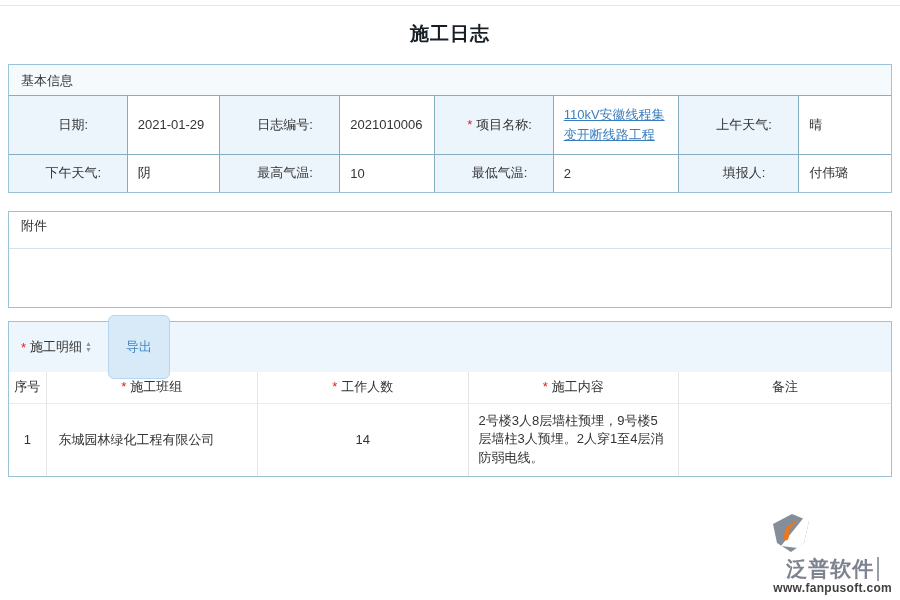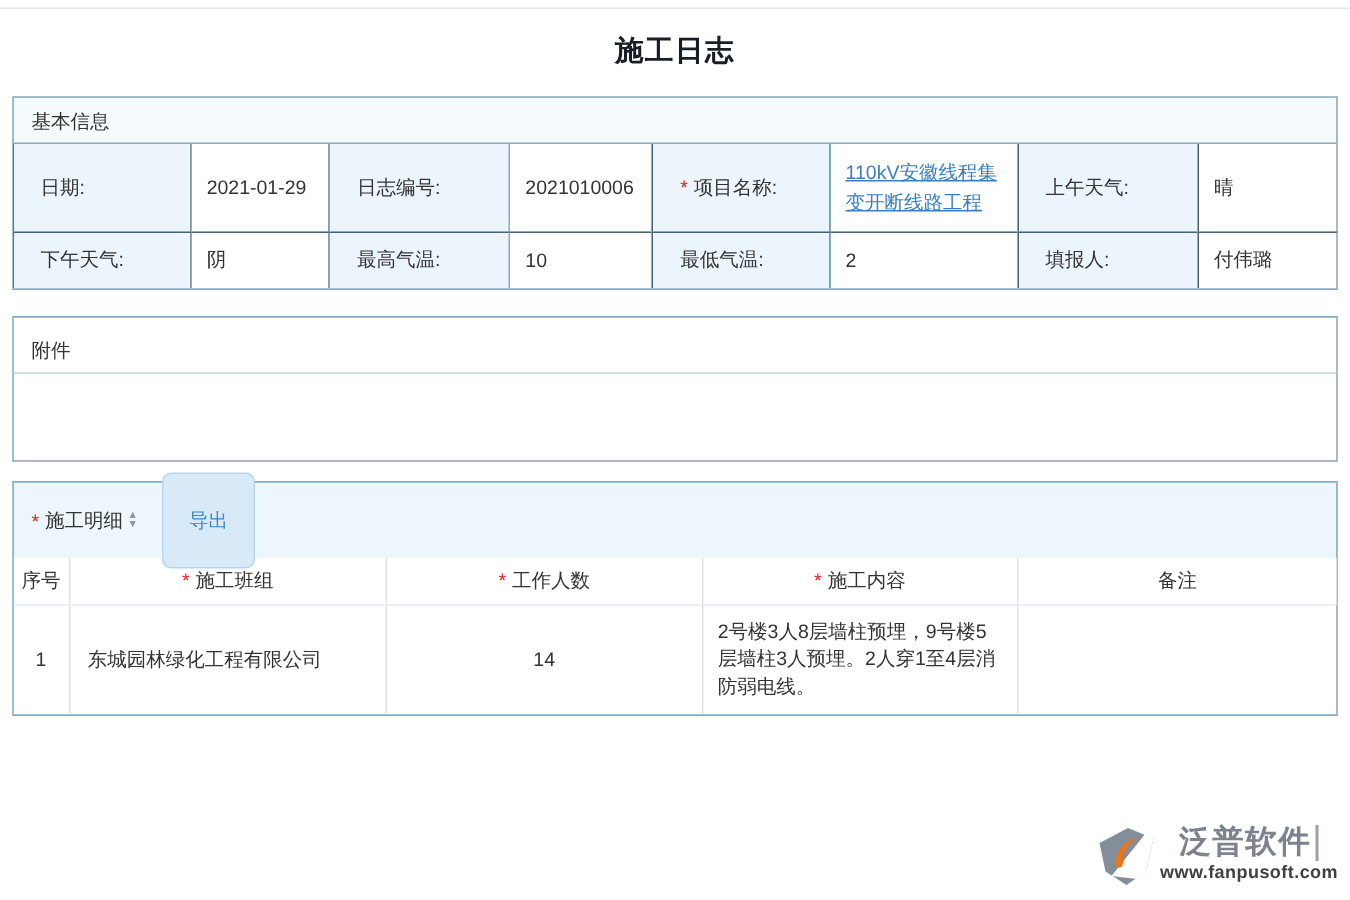--- a/index.html
+++ b/index.html
@@ -7,38 +7,38 @@
   body {
     width:900px; height:600px; overflow:hidden; position:relative;
     background:#ffffff; color:#333;
     font-family:"Liberation Sans","DejaVu Sans",sans-serif; font-size:13px;
   }
   .top-hairline { border-top:1px solid #dfe8ee; margin-top:5px; }
   .page-title {
     text-align:center; font-size:19px; font-weight:bold; color:#171e26;
     margin:15px 0 17px; letter-spacing:1px;
   }
-  .section { margin:0 8px; border:1px solid #9dc3d9; background:#0f172a; }
+  .section { margin:0 8px; border:1px solid #9dc3d9; background:#6d28d9; }
 
   
   .sec1-header { background:#f5fafd; border-bottom:1px solid #85aec0; padding:0 12px; height:31px; line-height:31px; }
   table.info { width:100%; border-collapse:collapse; table-layout:fixed; }
   table.info tr.r1 { height:58px; }
   table.info tr.r2 { height:38px; }
   table.info td { border-left:1px solid #85aec0; border-top:1px solid #85aec0; overflow:hidden; }
   table.info td:first-child { border-left:none; }
   table.info tr.r1 td { border-top:none; }
-  td.lbl { background:#ecf5fc; text-align:left; padding:4px 7px 4px 18px; }
+  td.lbl { background:#ecf5fc; text-align:center; padding:4px 7px 4px 18px; }
   td.val { background:#ffffff; text-align:left; padding:4px 6px 4px 10px; }
   a.link { color:#3a7ebf; text-decoration:underline; cursor:pointer; line-height:1.5; }
   .req { color:#e02020; margin-right:4px; }
 
   
   .sec2 { margin-top:18px; }
-  .sec2-header { display:flex; align-items:flex-end; gap:14px; padding:5px 12px; height:37px; border-bottom:1px solid #cfe3f0; background:#fff; }
+  .sec2-header { display:flex; align-items:flex-start; gap:14px; padding:5px 12px; height:37px; border-bottom:1px solid #cfe3f0; background:#fff; }
   .btn { border-radius:6px; font-size:13px; cursor:pointer; font-family:inherit; }
   .btn-pale { background:#ddeefa; border:1px solid #d2e6f5; color:#a2c7e6; padding:5px 16px; }
   table.att { width:100%; border-collapse:collapse; table-layout:fixed; }
   table.att th { height:40px; font-weight:normal; color:#333; background:#fff;
                  border-right:1px solid #e4e4e4; border-bottom:1px solid #e9eef2; text-align:center; overflow:hidden; }
   table.att th:last-child { border-right:none; }
   table.att th.att-name { text-align:left; padding-left:18px; }
   .att-empty-body { height:58px; background:#fff; }
 
   
@@ -52,21 +52,21 @@
   table.detail th:last-child { border-right:none; }
   table.detail td { border-right:1px solid #e4e4e4; vertical-align:middle; padding:6px 8px; overflow:hidden; }
   table.detail td:last-child { border-right:none; }
   table.detail tr.data { height:66px; }
   .td-seq { text-align:center; }
   .td-team { text-align:left; padding-left:12px !important; }
   .td-workers { text-align:center; }
   .td-content { text-align:left; line-height:1.45; padding:8px 10px !important; }
 
   
-  .brand { position:absolute; right:8px; bottom:5px; display:flex; align-items:flex-start; }
+  .brand { position:absolute; right:8px; bottom:5px; display:flex; align-items:flex-start;flex-direction:column; }
   .brand-text { display:flex; flex-direction:column; align-items:center; margin-left:2px; }
   .brand-name { font-size:21px; font-weight:bold; color:#7c828e; letter-spacing:1px; line-height:1.15; border-right:2px solid #9aa0ab; padding-right:3px; }
   .brand-url { font-size:12px; font-weight:bold; color:#404040; letter-spacing:0.3px; }
 </style>
 </head>
 <body>
 
 <div class="top-hairline"></div>
 
 <div class="page-title">施工日志</div>

